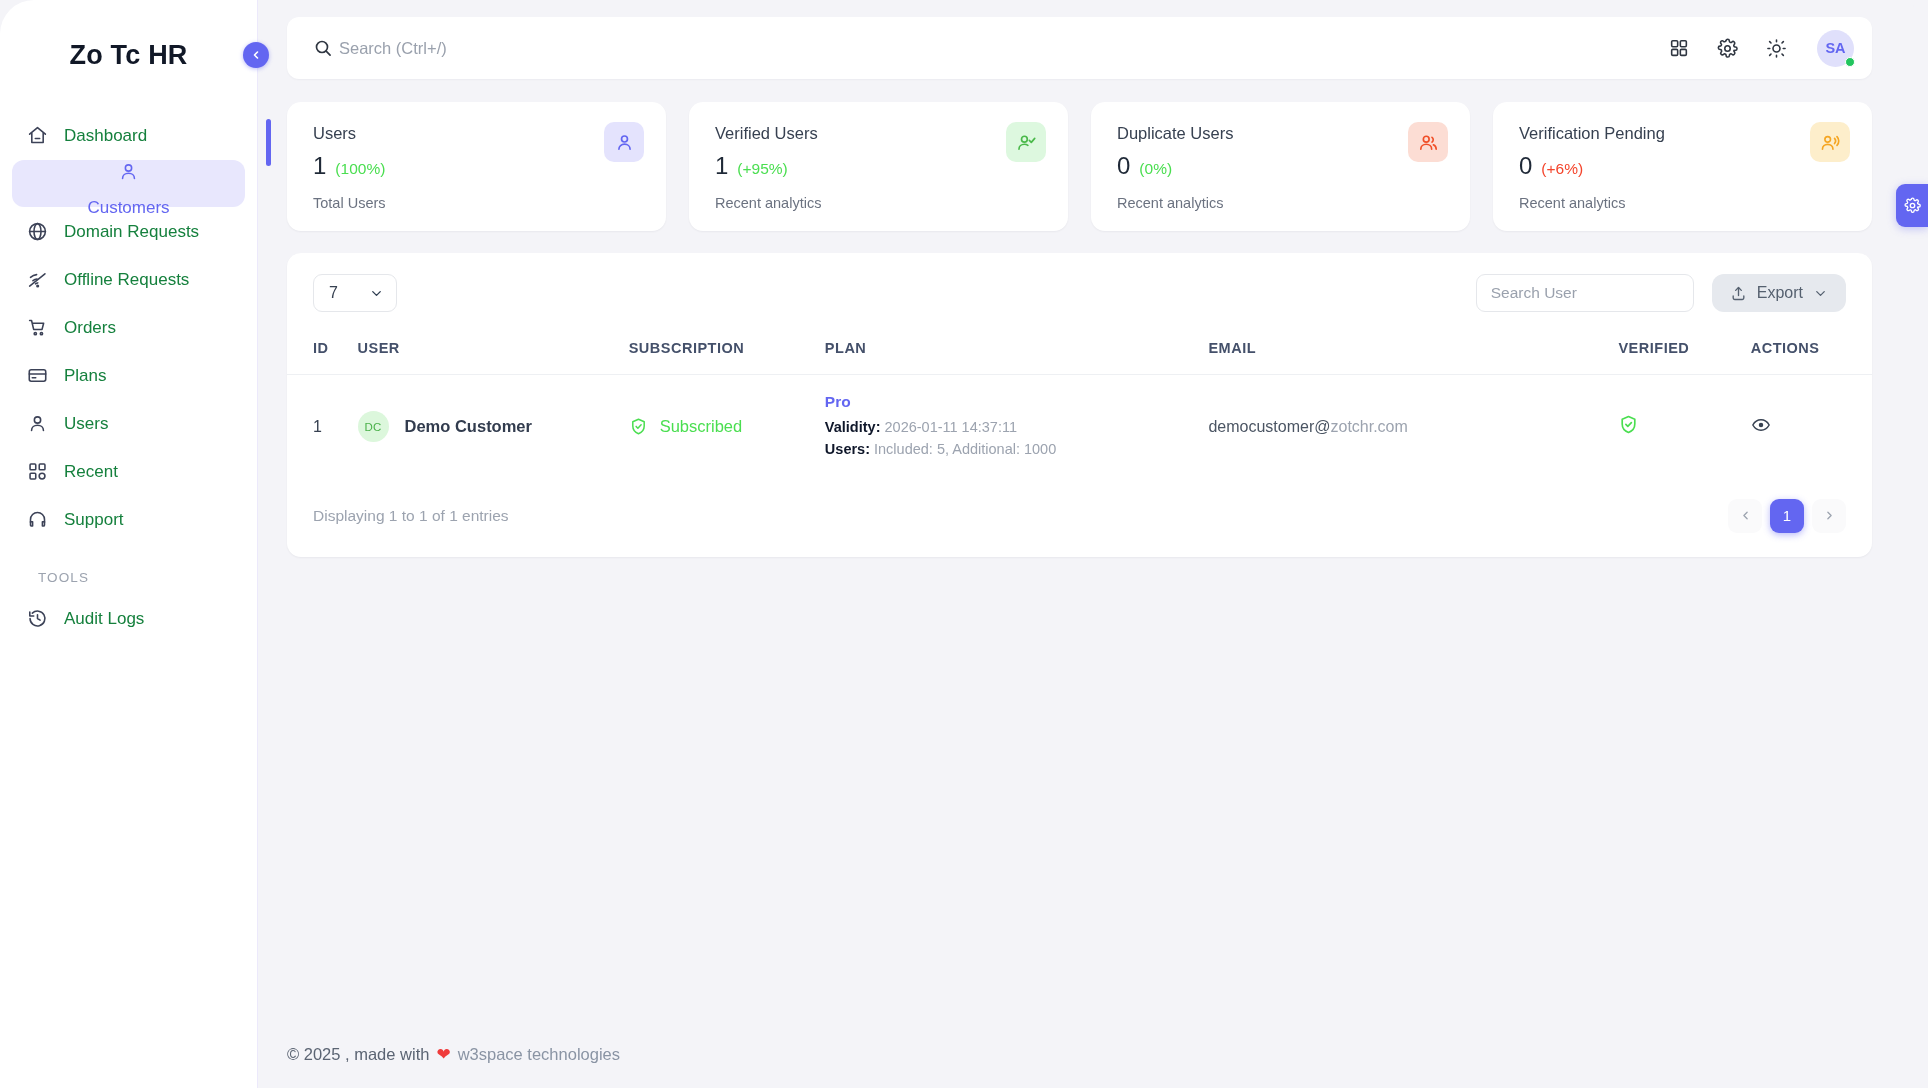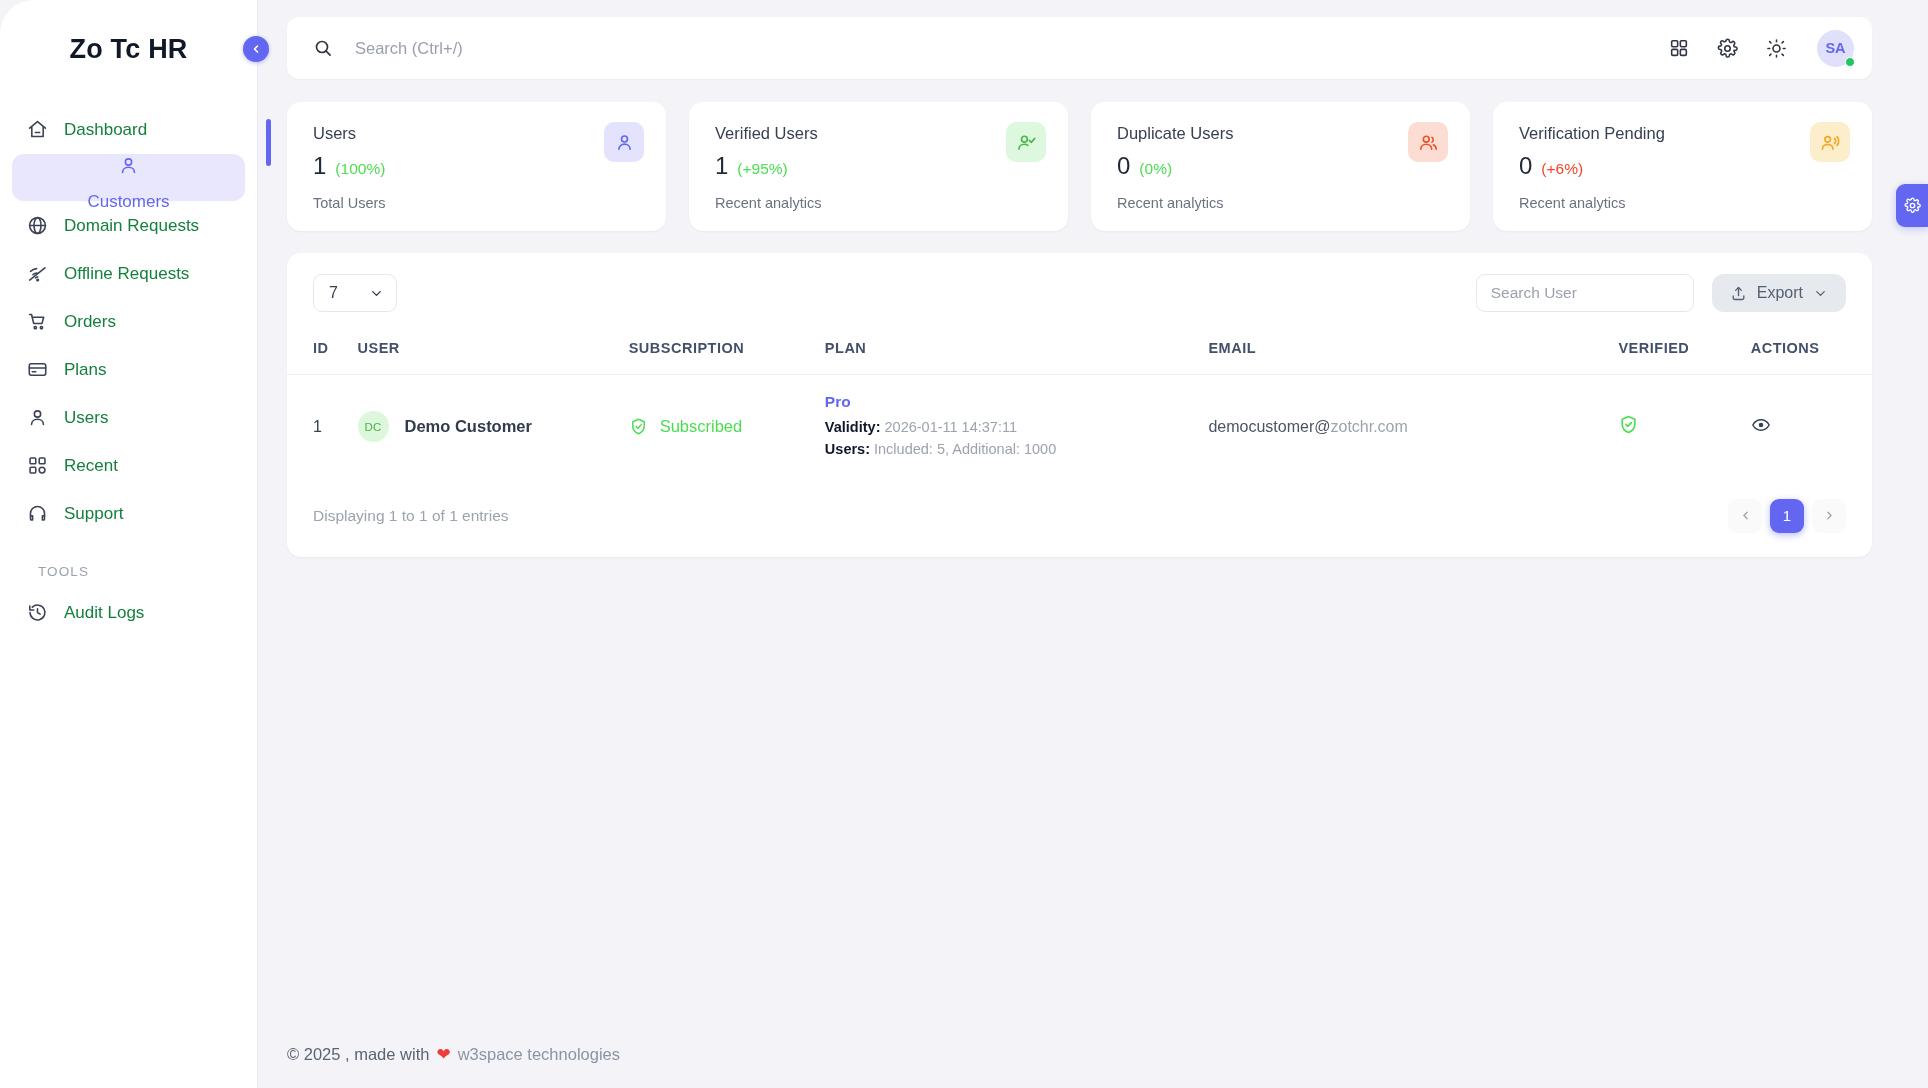--- a/index.html
+++ b/index.html
@@ -24,21 +24,21 @@
   
   #sidebar {
     position: relative;
     width: 258px;
     height: 1088px;
     background: #ffffff;
     border-top-left-radius: 34px;
     border-bottom-left-radius: 0px;
     border-right: 1px solid #ece9fb;
     flex: 0 0 258px;
-    padding-top: 0;
+    padding-top: 6px;
     z-index: 5;
   }
 
   .brand-row {
     height: 98px;
     display: flex;
     align-items: center;
     justify-content: center;
     position: relative;
   }
@@ -124,21 +124,21 @@
     background: #ffffff;
     border-radius: 12px;
     display: flex;
     align-items: center;
     padding: 0 18px 0 26px;
     box-shadow: 0 1px 2px rgba(16,24,40,.04);
   }
   .topbar .search-wrap {
     display: flex;
     align-items: center;
-    gap: 22px;
+    gap: 6px;
     flex: 1;
   }
   .global-search {
     border: none;
     outline: none;
     font-size: 16.5px;
     color: #374151;
     background: transparent;
     width: 100%;
     font-family: "Liberation Sans", sans-serif;

